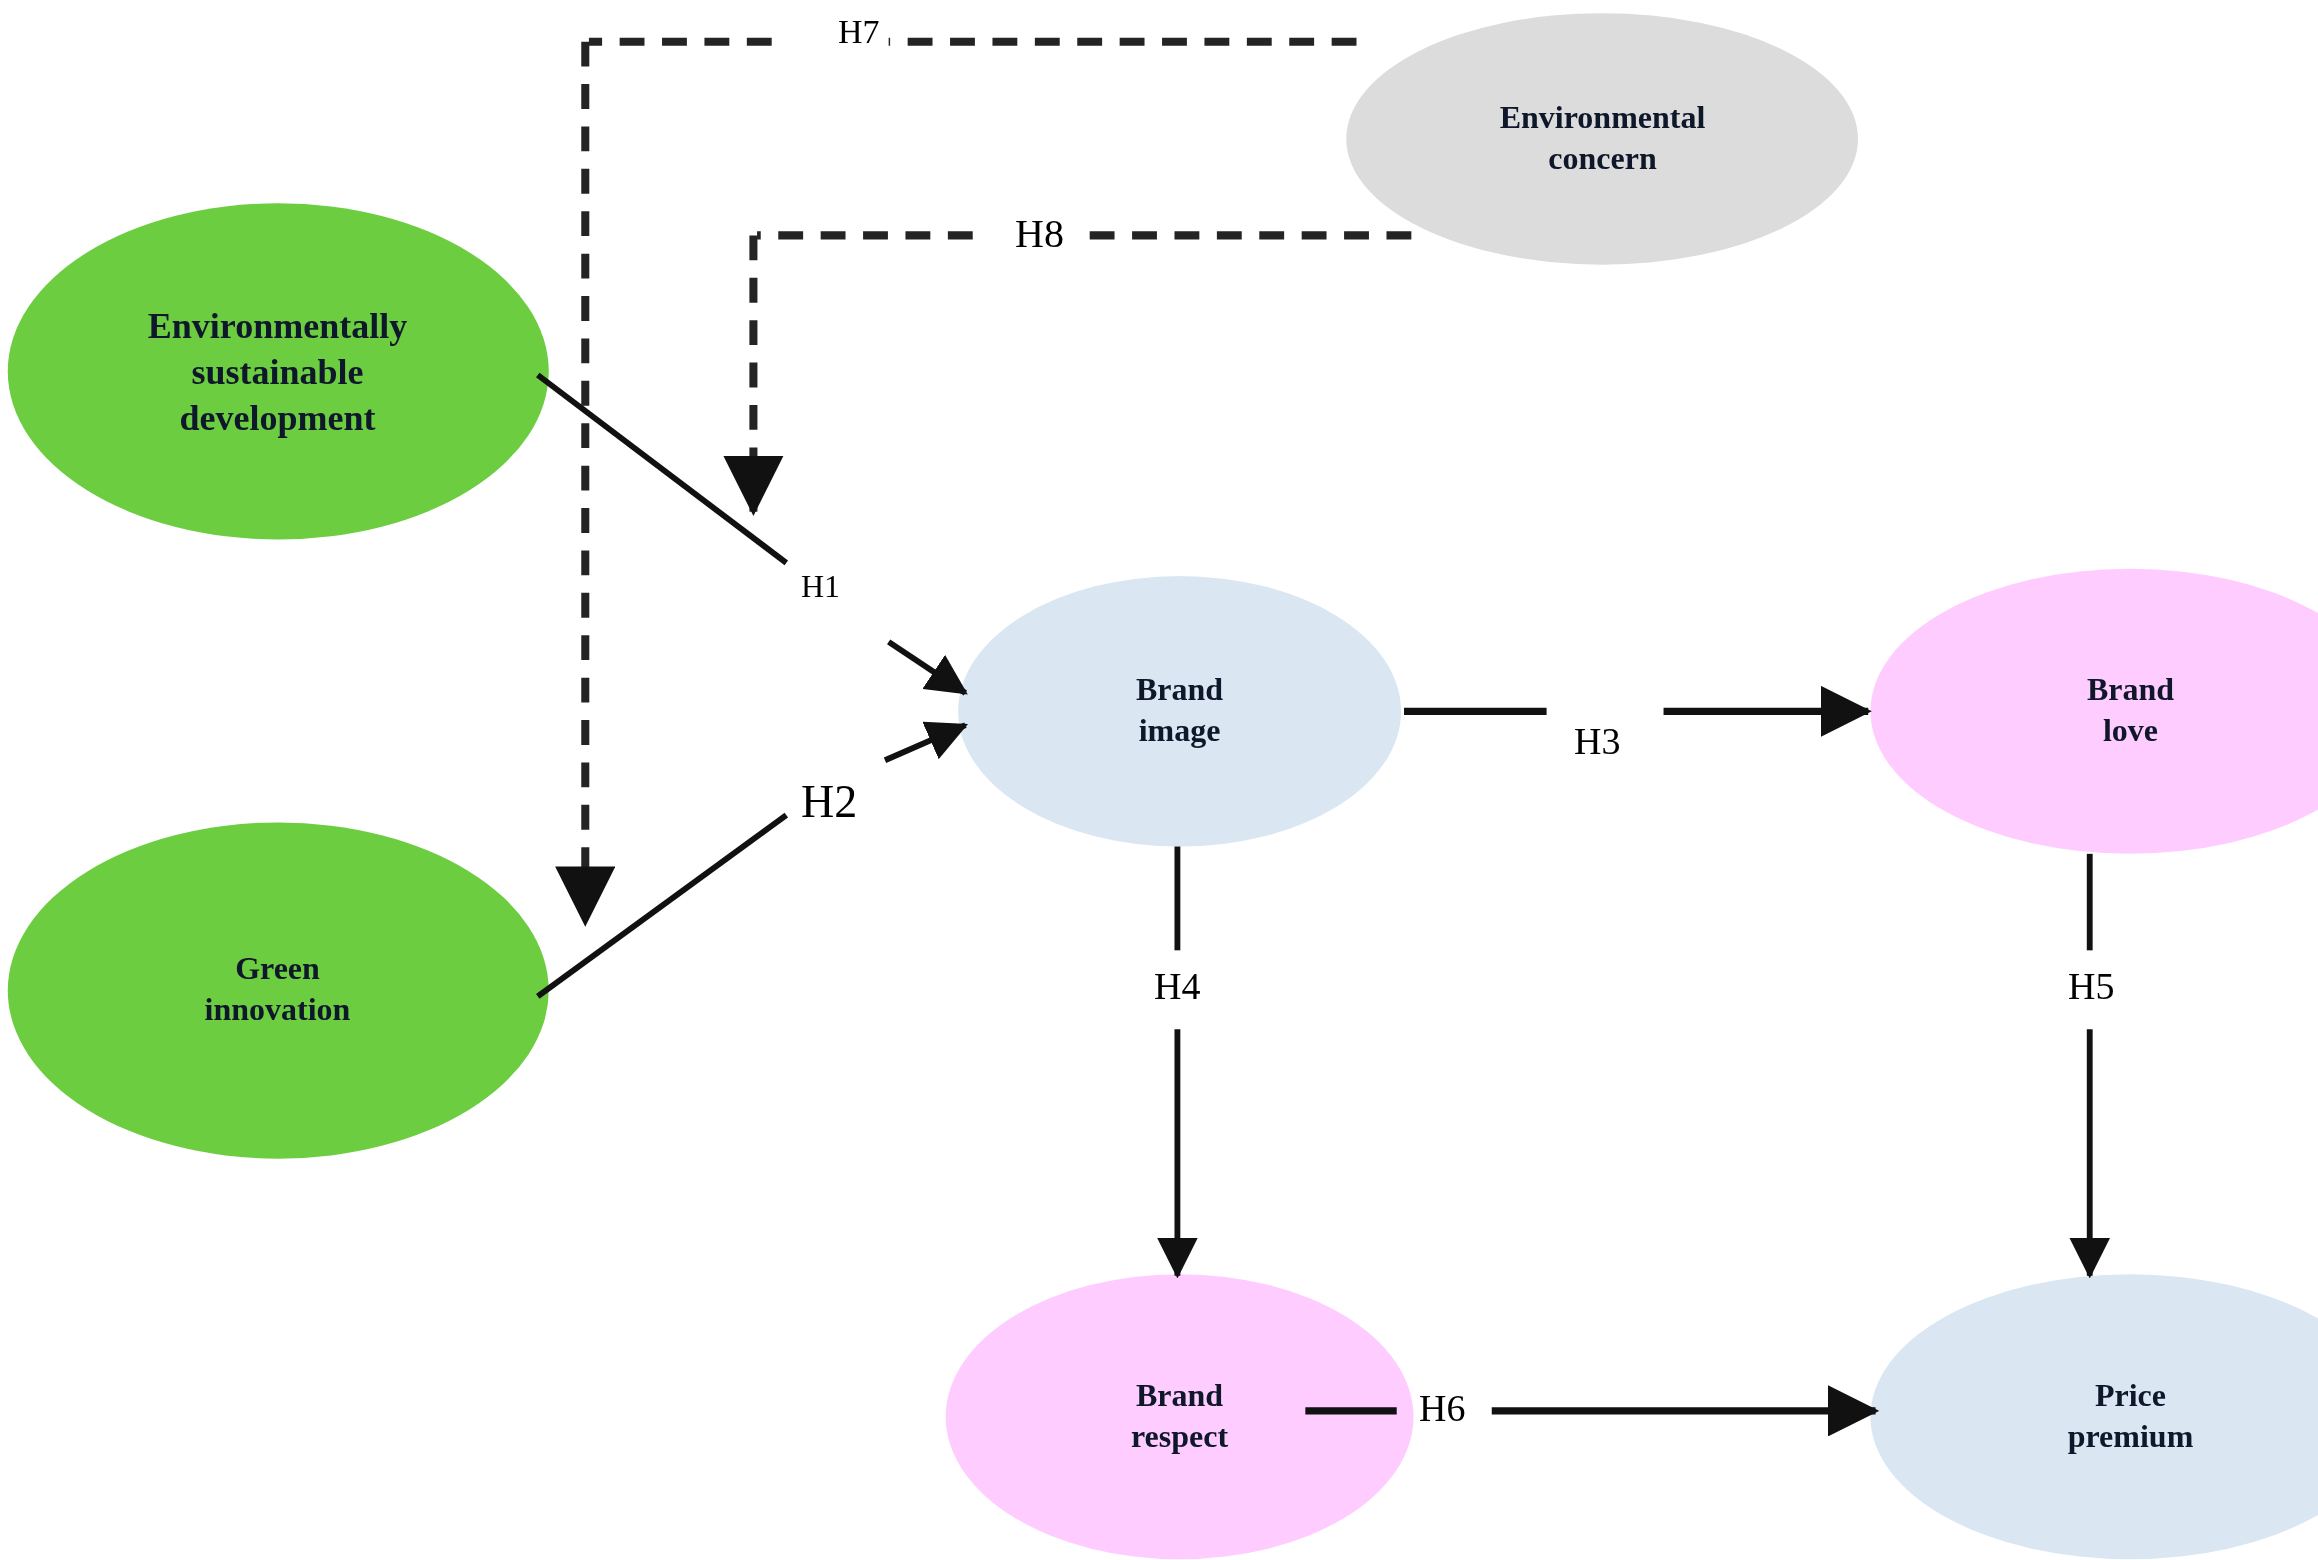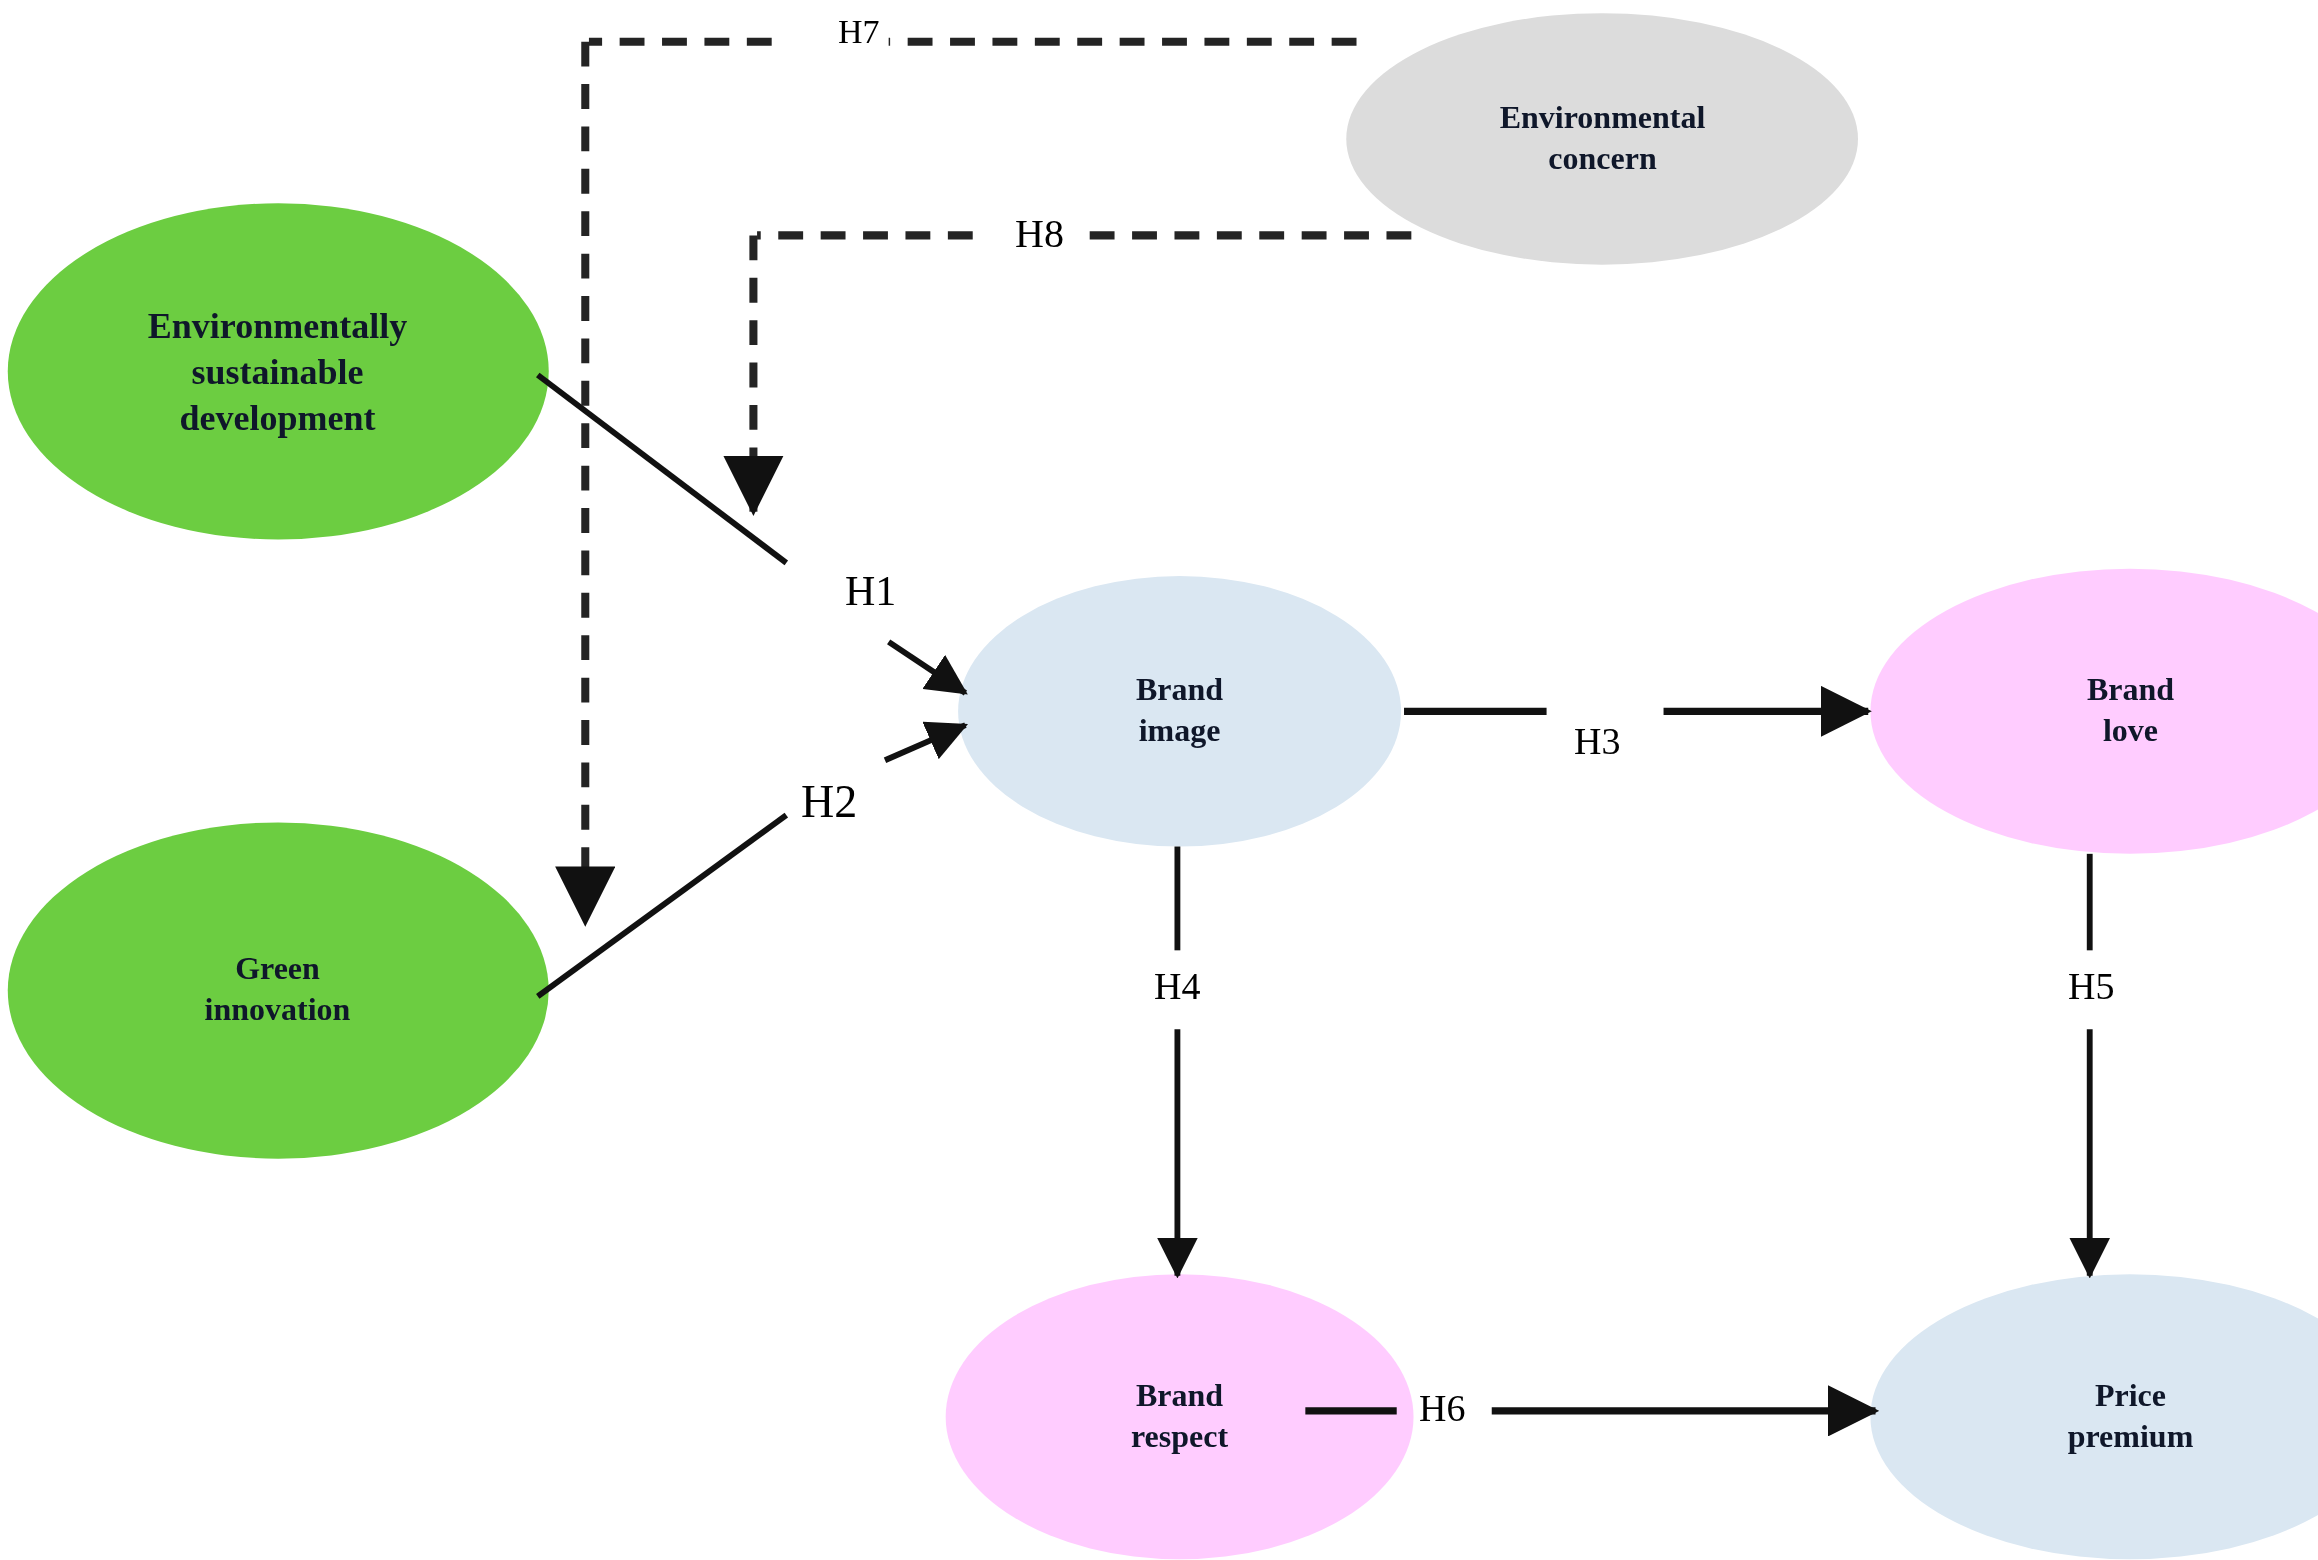--- a/index.html
+++ b/index.html
@@ -104,21 +104,21 @@
 
   <div class="node-label" style="left:1911px; top:669px; width:439px; font-size:32px;">Brand
 love</div>
 
   <div class="node-label" style="left:960px; top:1375px; width:439px; font-size:32px;">Brand
 respect</div>
 
   <div class="node-label" style="left:1911px; top:1375px; width:439px; font-size:32px;">Price
 premium</div>
 
-  <div class="edge-label" style="left:801px; top:570px; font-size:42px;margin-left:44px;">H1</div>
+  <div class="edge-label" style="left:801px; top:570px; font-size:32px;">H1</div>
 
   <div class="edge-label" style="left:801px; top:779px; font-size:46px;">H2</div>
 
   <div class="edge-label" style="left:1574px; top:691px; font-size:38px;margin-top:31px;">H3</div>
 
   <div class="edge-label" style="left:1154px; top:967px; font-size:38px;">H4</div>
 
   <div class="edge-label" style="left:2068px; top:967px; font-size:38px;">H5</div>
 
   <div class="edge-label" style="left:1419px; top:1389px; font-size:38px;">H6</div>

